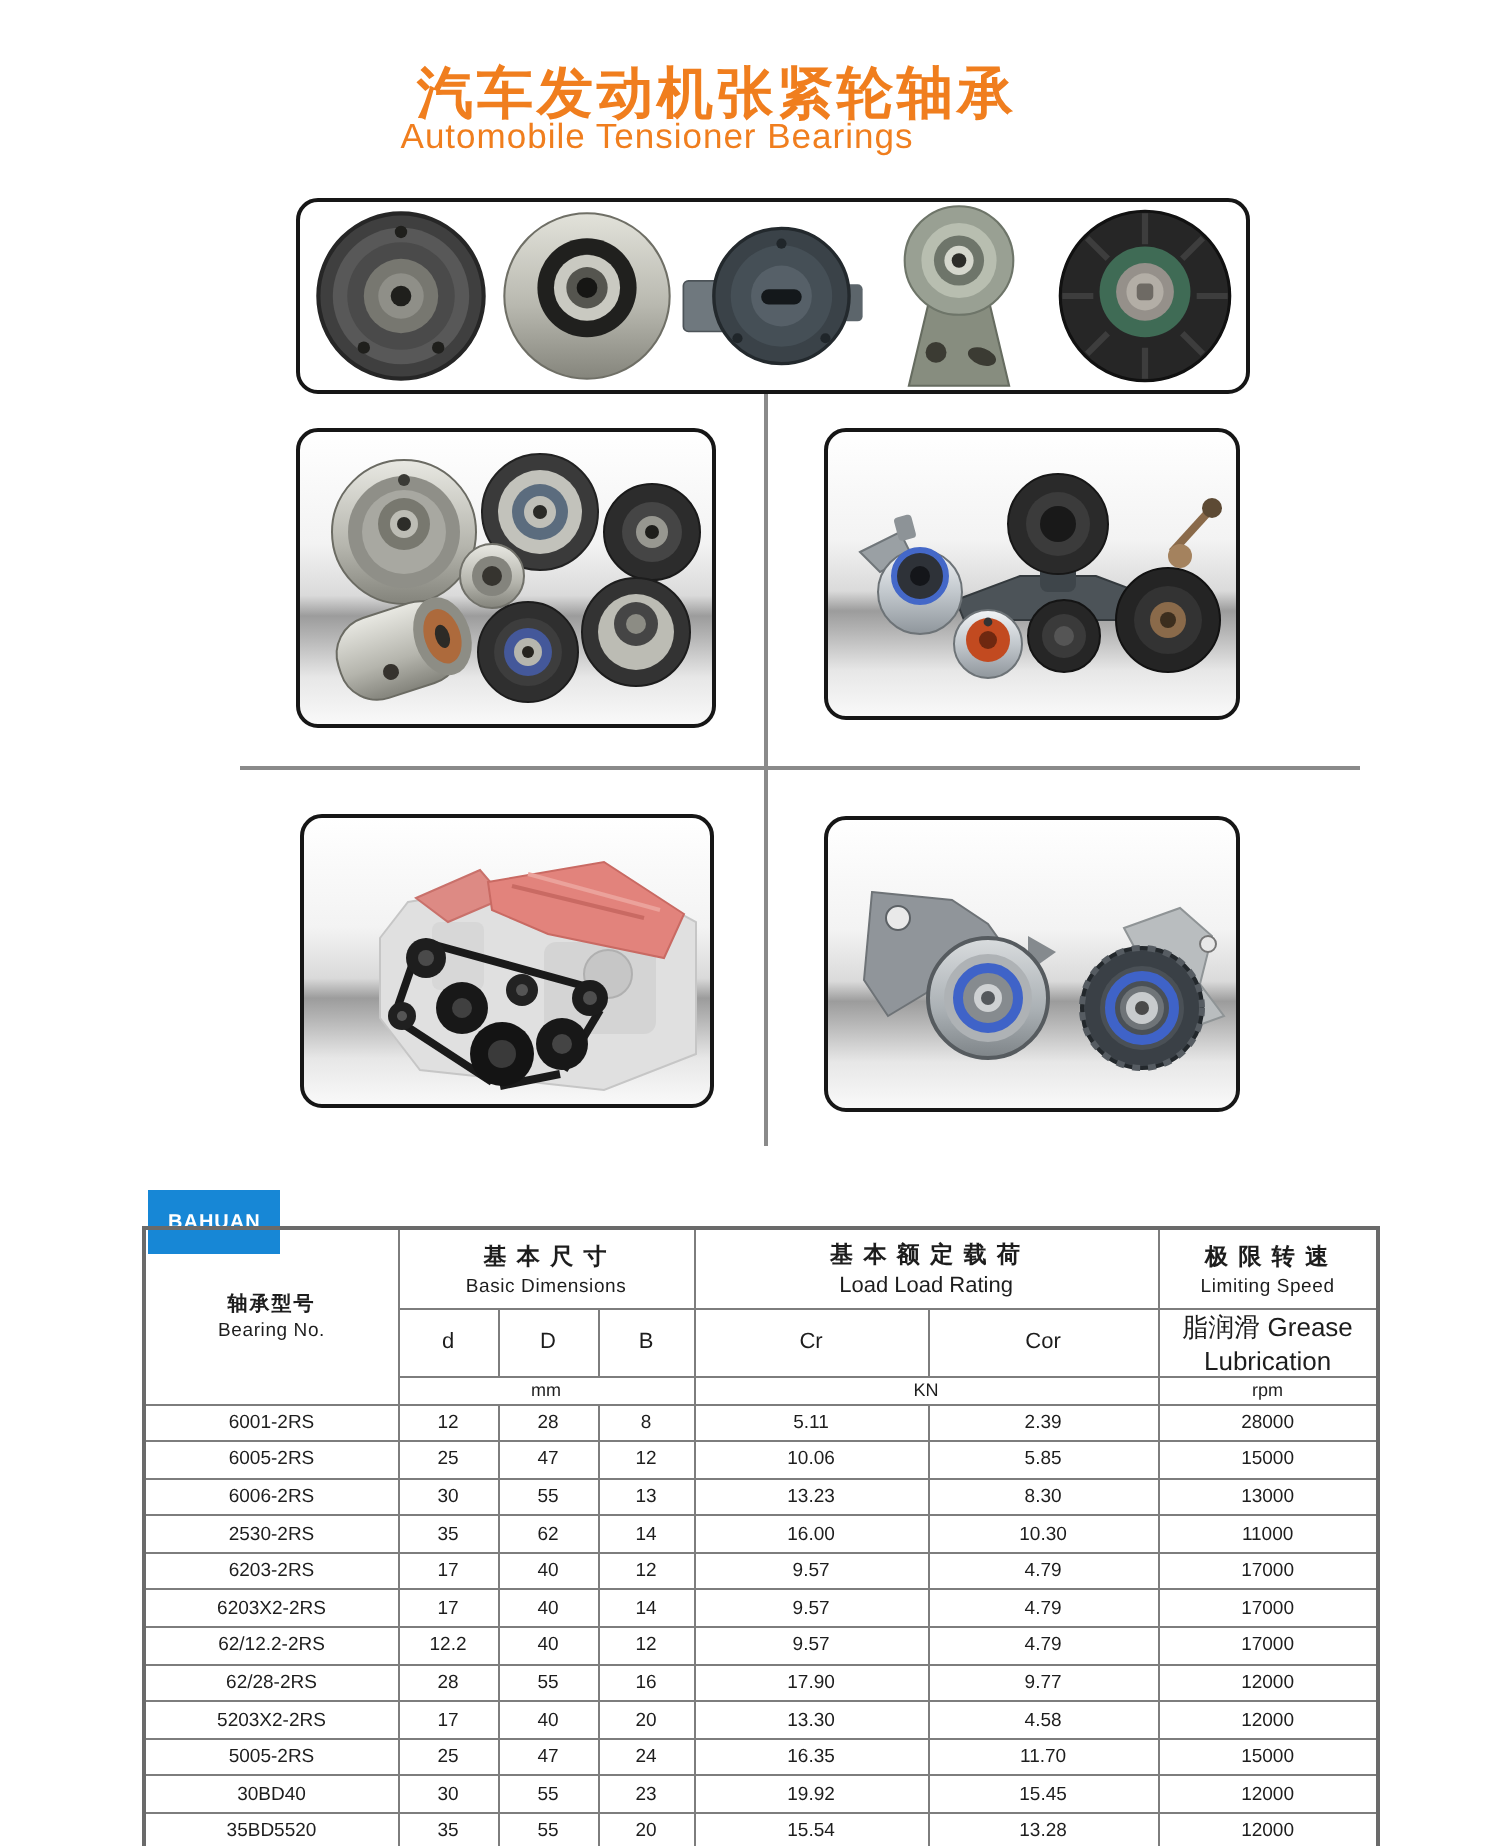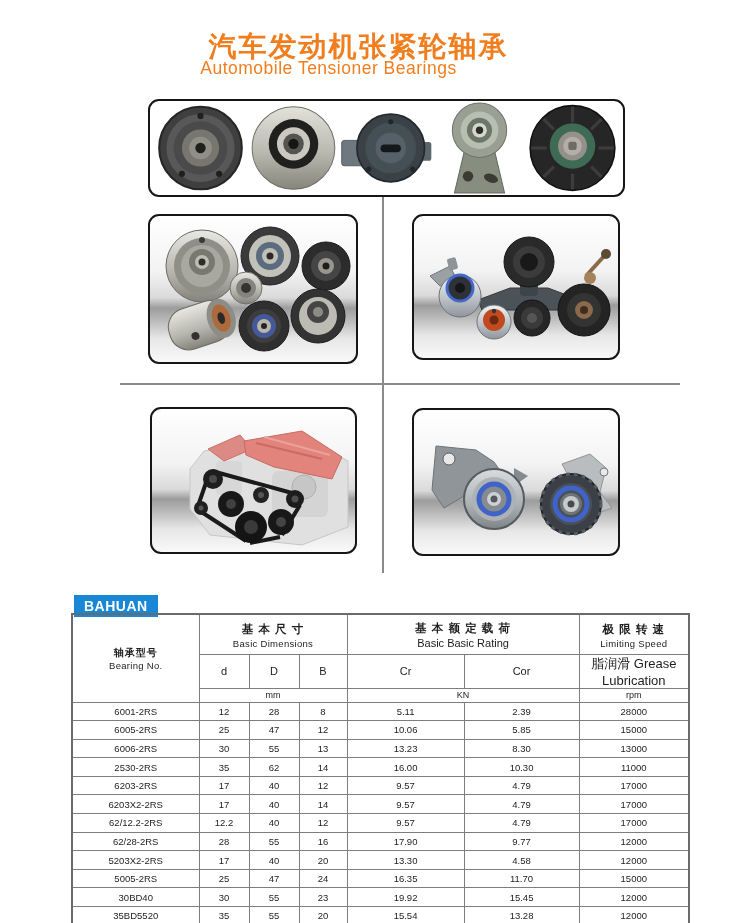--- a/index.html
+++ b/index.html
@@ -23,22 +23,22 @@
   .panel-tr{left:412px;top:214px;width:204px;height:142px;}
   .panel-bl{left:150px;top:407px;width:203px;height:143px;}
   .panel-br{left:412px;top:408px;width:204px;height:144px;}
   .frame svg{display:block;width:100%;height:100%;}
 
   
   .vline{position:absolute;left:382px;top:197px;width:2px;height:376px;background:#8a8a8a;}
   .hline{position:absolute;left:120px;top:383px;width:560px;height:2px;background:#8a8a8a;}
 
   
-  .brand-tab{position:absolute;left:74px;top:595px;height:22px;padding:0 10px;
-    color:#fff;font-size:14px;font-weight:bold;letter-spacing:.5px;
+  .brand-tab{position:absolute;left:74px;top:595px;height:32px;padding:0 10px;
+    color:#fff;font-size:10px;font-weight:bold;letter-spacing:.5px;
     display:flex;align-items:center;}
 
   
   .spec-table{position:absolute;left:71px;top:613px;border-collapse:collapse;
     table-layout:fixed;width:617px;color:#1d1d1d;}
   .spec-table td,.spec-table th{border:1px solid #7d7d7d;text-align:center;
     vertical-align:middle;padding:0;font-weight:normal;overflow:hidden;}
   .spec-table{border:2px solid #6a6a6a;}
   .c-model{width:127px;} .c-d{width:50px;} .c-D{width:50px;} .c-B{width:48px;}
   .c-cr{width:117px;} .c-cor{width:115px;} .c-grease{width:110px;}
@@ -317,21 +317,21 @@
         <td rowspan="3">
           <div class="cn-big">轴承型号</div>
           <div class="en-small">Bearing No.</div>
         </td>
         <td colspan="3">
           <div class="cn-head">基 本 尺 寸</div>
           <div class="en-small">Basic  Dimensions</div>
         </td>
         <td colspan="2">
           <div class="cn-head">基 本 额 定 载 荷</div>
-          <div class="en-mid">Basic Basic Rating</div>
+          <div class="en-mid">Load Load Rating</div>
         </td>
         <td>
           <div class="cn-head">极 限 转 速</div>
           <div class="en-small">Limiting Speed</div>
         </td>
       </tr>
       <tr class="h-sub">
         <td>d</td>
         <td>D</td>
         <td>B</td>

